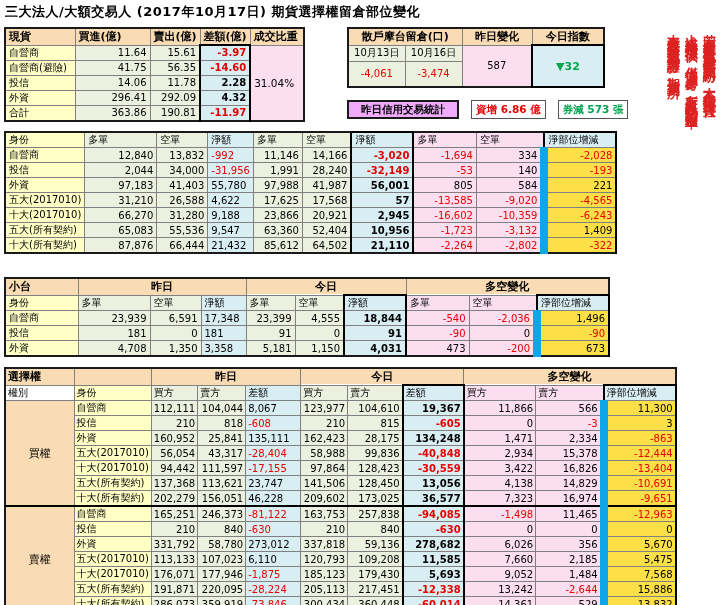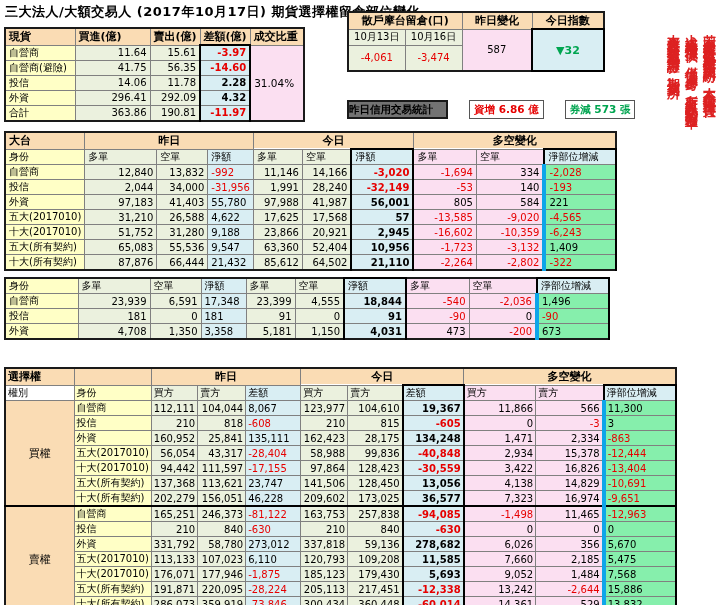--- a/index.html
+++ b/index.html
@@ -15,45 +15,45 @@
   .h1 td{background:#fadcb4;font-weight:bold;text-align:center;font-size:11px;height:15px}
   .h2 td{font-weight:normal;text-align:left;font-size:10px;height:14px}
   .tl{text-align:left !important}
   .c{text-align:center !important}
   .id{background:#ffffc6;text-align:left}
   .g{background:#ebf1de;text-align:right}
   .b{background:#d9eef3;text-align:left}
   .p{background:#fbdff1;text-align:right}
   .n6{background:#d9eef3;text-align:right;font-weight:bold;
       border-left:2px solid #000;border-right:2px solid #000}
-  .n9{background:#86efac;
-      border-left:4px solid #0ea5e9;border-right:2px solid #000}
+  .n9{background:#fde047;text-align:right;
+      border-left:8px solid #0ea5e9;border-right:2px solid #000}
   .n6h,.n9h{background:#d9eef3;border-left:2px solid #000;border-right:2px solid #000;
       border-top:2px solid #000}
   .tkt{border-top:2px solid #000}
   .wh{background:#fff}
   .neg{color:#e60000}
   .bold{font-weight:normal}
   .share{background:#fbdff1;text-align:left;vertical-align:middle;font-size:10.5px}
   .ptype{background:#fadcb4;text-align:center;vertical-align:middle;font-size:11px}
   .sec-top td{border-top:2px solid #000}
 
   .spot{left:4px;top:27px}
   .spot td{height:15px}
-  .retail{left:347px;top:11px}
+  .retail{left:347px;top:27px}
   .retail td{height:16px}
   .retail .vals td{height:26px}
   .pk{background:#fbdff1}
   .idxv{background:#d9eef3;border:2px solid #000;color:#00a550;font-weight:bold;font-size:11px}
 
   .marginrow{left:347px;top:100px;display:flex;align-items:stretch;height:19px}
-  .mlabel{width:101px;background:#737373;border:2px solid #1a1a1a;font-weight:bold;
-          font-size:10.5px;line-height:15px}
+  .mlabel{width:112px;background:#f0abfc;border:2px solid #1a1a1a;font-weight:bold;
+          font-size:10.5px;text-align:center;line-height:15px}
   .mval{border:1px solid #555;background:#fff;font-weight:bold;font-size:10.5px;
-        line-height:17px;padding:0 4px;margin-left:21px}
+        line-height:17px;padding:0 4px;margin-left:12px}
   .mfin{color:#e60000}
   .mshort{color:#00a550}
 
   .tx{left:4px;top:131px}
   .mtx{left:4px;top:277px}
   .opt{left:4px;top:367px}
   .opt td{height:14px;padding:0 2px}
 
   .disclaimer{right:2px;top:24px;height:578px;writing-mode:vertical-rl;
       color:#dd2222;font-weight:bold;font-size:13px;line-height:18px;letter-spacing:2px}
@@ -152,26 +152,20 @@
       <col style="width:51px">
       <col style="width:45px">
       <col style="width:49px">
       <col style="width:49px">
       <col style="width:62px">
       <col style="width:63px">
       <col style="width:68px">
       <col style="width:72px">
     </colgroup>
   <thead>
-    <tr class="h1">
-      <td class="tl">大台</td>
-      <td colspan="3">昨日</td>
-      <td colspan="3">今日</td>
-      <td colspan="3">多空變化</td>
-    </tr>
     <tr class="h2">
       <td class="id">身份</td>
       <td class="g">多單</td>
       <td class="g">空單</td>
       <td class="b">淨額</td>
       <td class="g">多單</td>
       <td class="g">空單</td>
       <td class="n6h">淨額</td>
       <td class="p">多單</td>
       <td class="p">空單</td>
@@ -222,21 +216,21 @@
         <td class="b">4,622</td>
         <td class="g">17,625</td>
         <td class="g">17,568</td>
         <td class="n6">57</td>
         <td class="p neg">-13,585</td>
         <td class="p neg">-9,020</td>
         <td class="n9 neg">-4,565</td>
       </tr>
       <tr>
         <td class="id">十大(2017010)</td>
-        <td class="g">51,752</td>
+        <td class="g">66,270</td>
         <td class="g">31,280</td>
         <td class="b">9,188</td>
         <td class="g">23,866</td>
         <td class="g">20,921</td>
         <td class="n6">2,945</td>
         <td class="p neg">-16,602</td>
         <td class="p neg">-10,359</td>
         <td class="n9 neg">-6,243</td>
       </tr>
       <tr>
@@ -273,20 +267,26 @@
       <col style="width:51px">
       <col style="width:45px">
       <col style="width:49px">
       <col style="width:49px">
       <col style="width:62px">
       <col style="width:63px">
       <col style="width:68px">
       <col style="width:72px">
     </colgroup>
   <thead>
+    <tr class="h1">
+      <td class="tl">小台</td>
+      <td colspan="3">昨日</td>
+      <td colspan="3">今日</td>
+      <td colspan="3">多空變化</td>
+    </tr>
     <tr class="h2">
       <td class="id">身份</td>
       <td class="g">多單</td>
       <td class="g">空單</td>
       <td class="b">淨額</td>
       <td class="g">多單</td>
       <td class="g">空單</td>
       <td class="n6h">淨額</td>
       <td class="p">多單</td>
       <td class="p">空單</td>

